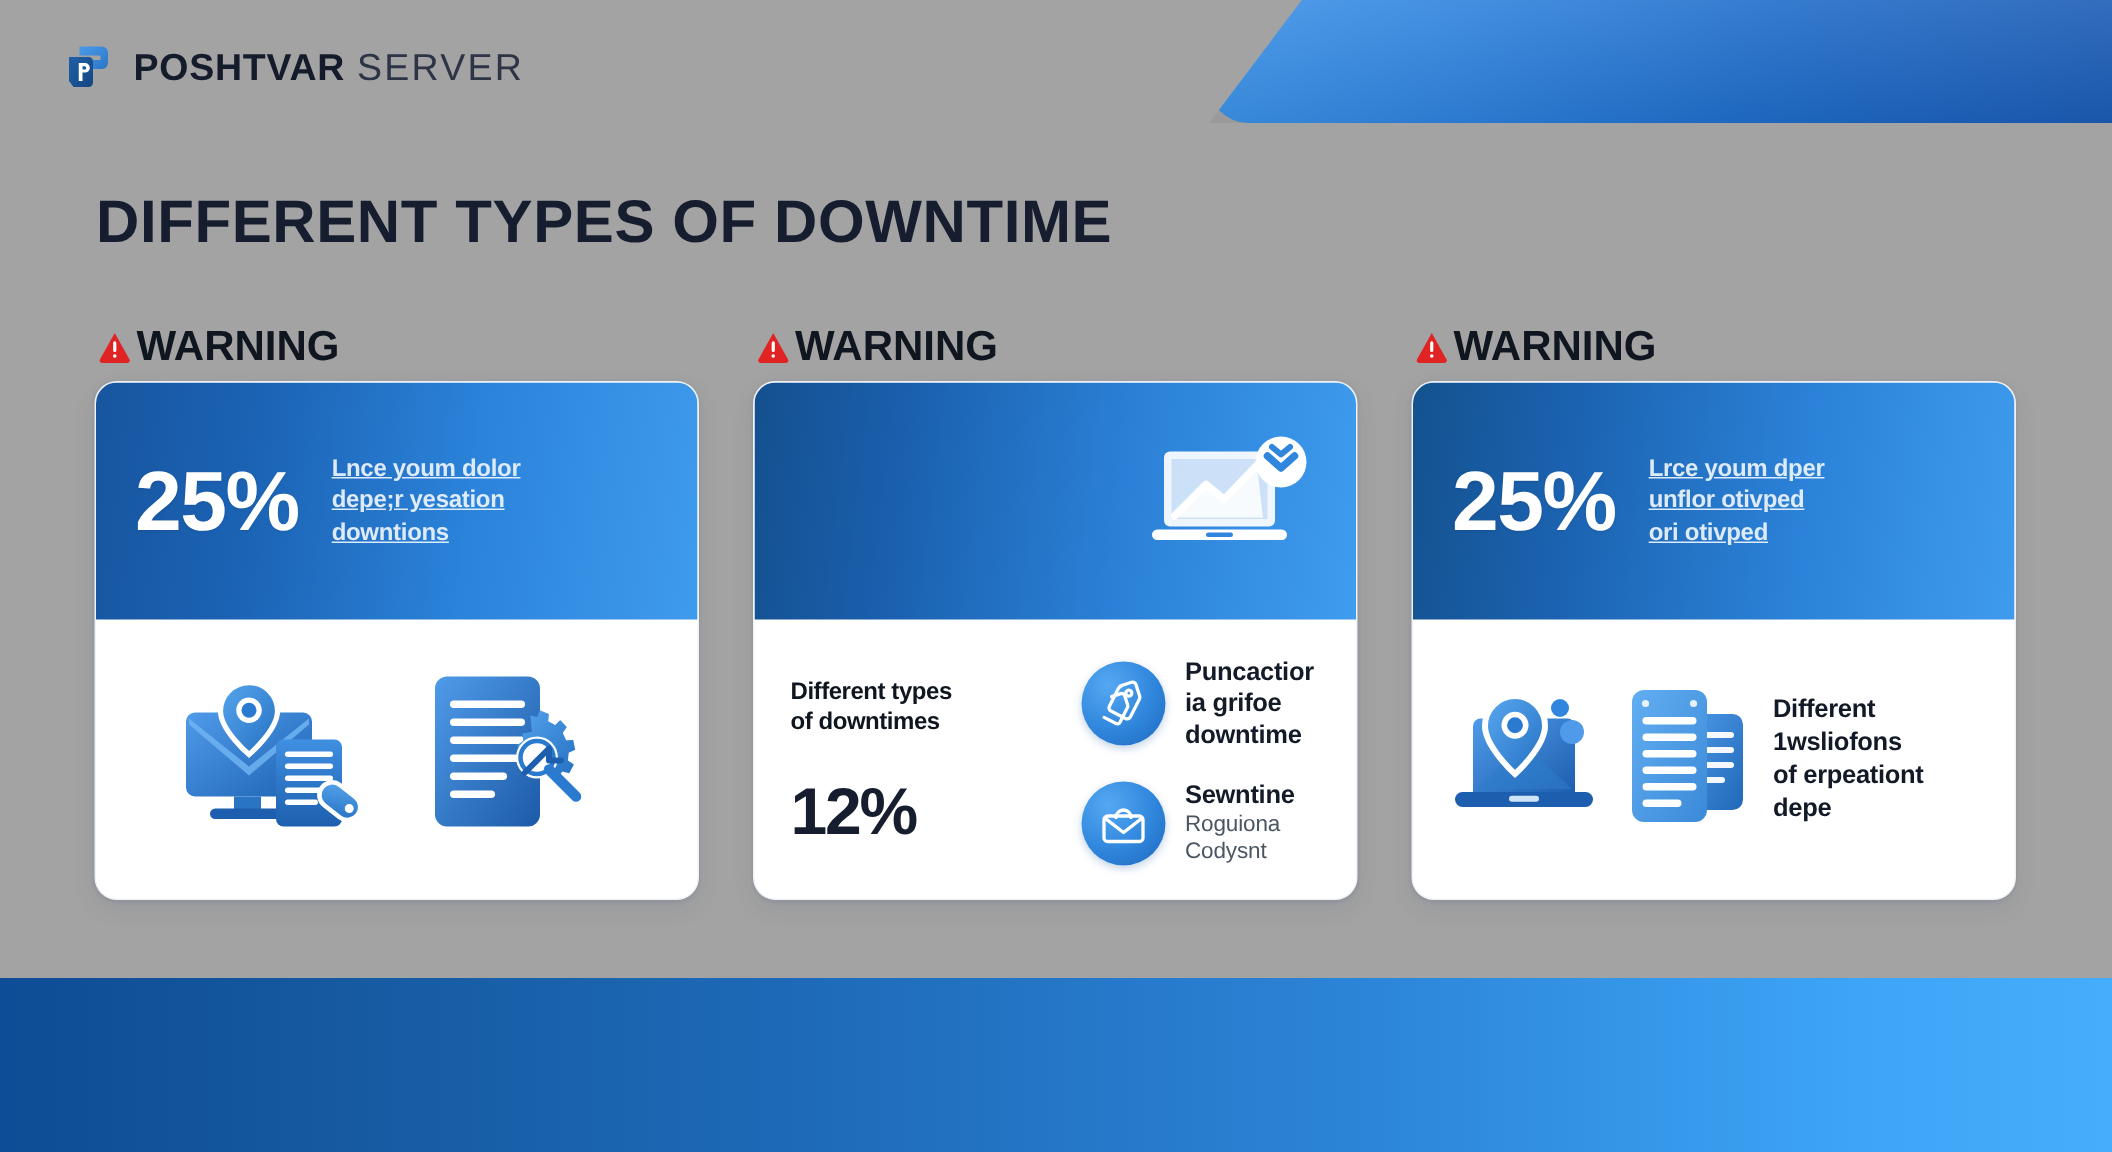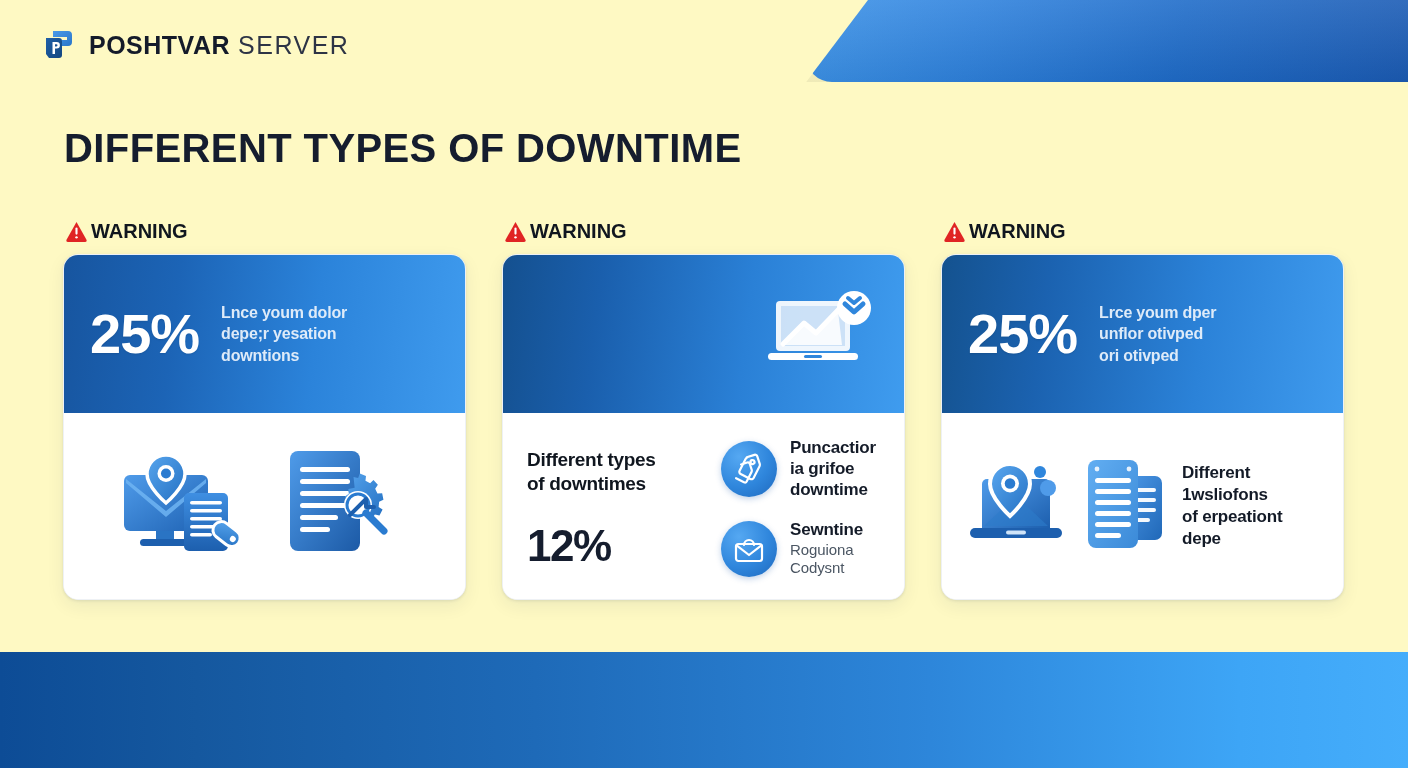--- a/index.html
+++ b/index.html
@@ -5,21 +5,21 @@
   * { margin:0; padding:0; box-sizing:border-box; }
   html, body {
     width:1408px; height:768px;
     background:#ffffff;
     font-family:"Liberation Sans", sans-serif;
     overflow:hidden;
   }
   .page {
     position:relative;
     width:1408px; height:768px;
-    background:#fef9c3;
+    background:#a3a3a3;
   }
 
   
   .top-banner {
     position:absolute;
     top:0; left:806px;
     width:602px; height:82px;
     background:linear-gradient(100deg,#3d93e8 0%, #2f82dd 28%, #1f6cc9 62%, #1b5bb4 100%);
     clip-path:polygon(62px 0, 100% 0, 100% 100%, 0 100%);
     border-bottom-left-radius:26px;
@@ -60,21 +60,21 @@
     display:flex; gap:36px;
   }
   .card-col { width:403px; }
 
   .warning-row {
     display:flex; align-items:center; gap:3px;
     height:34px; margin-bottom:6px; padding-left:2px;
   }
   .warn-icon { width:23px; height:22px; display:block; flex:0 0 auto; }
   .warn-label {
-    font-size:20px; font-weight:600; color:#10161f;
+    font-size:28px; font-weight:600; color:#10161f;
     letter-spacing:0px;
   }
 
   .card {
     border-radius:15px;
     background:#ffffff;
     box-shadow:0 1px 3px rgba(20,40,80,.10), 0 6px 18px rgba(20,40,80,.07);
     overflow:hidden;
     height:346px;
     display:flex; flex-direction:column;
@@ -95,20 +95,21 @@
     letter-spacing:-1px; line-height:1;
     text-shadow:0 1px 2px rgba(0,0,0,.10);
     flex:0 0 auto;
   }
   .head-copy {
     margin-left:22px;
     font-size:16px; font-weight:600;
     color:#e8f1fb; line-height:1.32;
     letter-spacing:-.2px;
     opacity:.95;
+    text-decoration:underline;
   }
   .head-copy span { display:block; }
   .head-icon { margin-left:auto; }
 
   .card-body {
     flex:1;
     display:flex; align-items:center;
     padding:0 24px;
     background:#ffffff;
   }
@@ -117,21 +118,21 @@
     width:100%; justify-content:center;
   }
 
   
   .mid-body {
     display:flex; width:100%; align-items:center; gap:18px;
     padding-top:4px;
   }
   .mid-left { width:176px; }
   .mid-head-txt {
-    font-size:19px; font-weight:700; color:#10161f;
+    font-size:16px; font-weight:700; color:#10161f;
     line-height:1.24; letter-spacing:-.3px;
   }
   .mid-head-txt span{display:block;}
   .mid-pct {
     margin-top:28px;
     font-size:44px; font-weight:700; color:#151d2e;
     letter-spacing:-1.5px; line-height:1;
   }
   .mid-right { flex:1; display:flex; flex-direction:column; gap:20px; }
   .mini-row { display:flex; align-items:center; gap:13px; }

